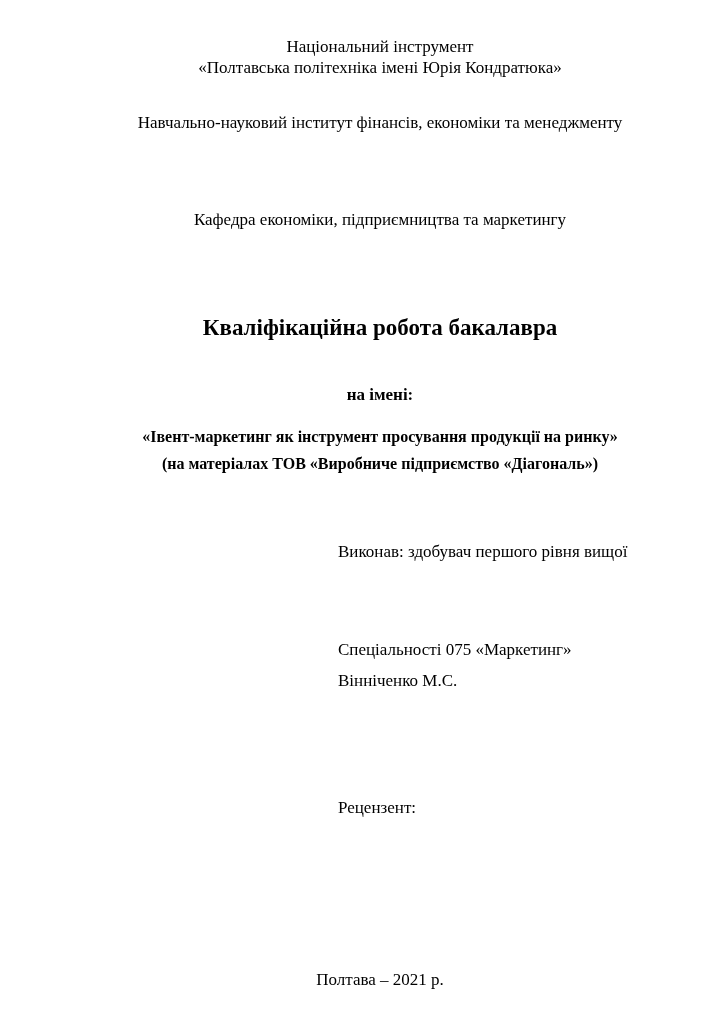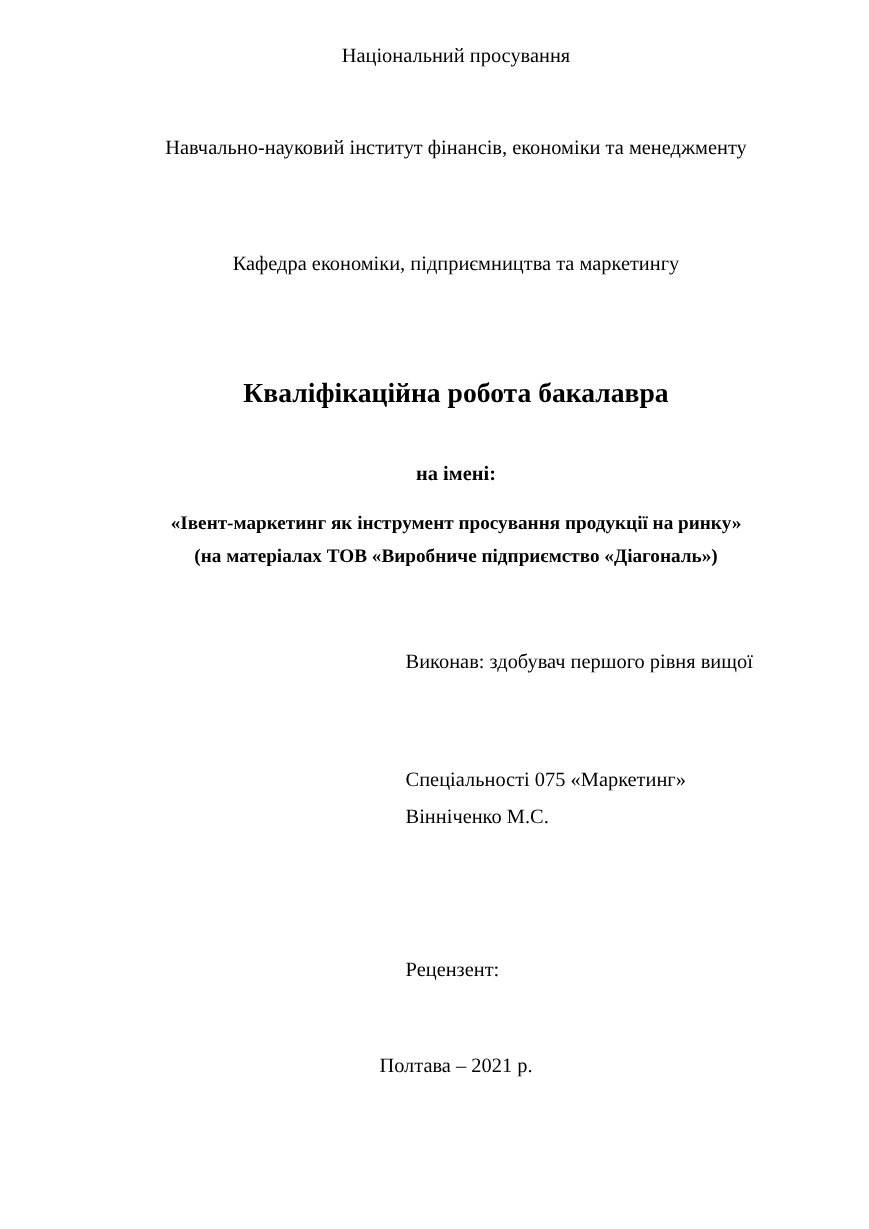--- a/index.html
+++ b/index.html
@@ -33,22 +33,23 @@
   .sig {
     left: 338px;
     text-align: left;
   }
 </style>
 </head>
 <body>
 
 <div class="page">
 
-  <div class="line center t-regular" style="top:36px">Національний просування</div>
+  <div class="line center t-regular" style="top:36px">Національний інструмент</div>
 
+  <div class="line center t-regular" style="top:57px">«Полтавська політехніка імені Юрія Кондратюка»</div>
 
   <div class="line center t-regular" style="top:112px">Навчально-науковий інститут фінансів, економіки та менеджменту</div>
 
   <div class="line center t-regular" style="top:209px">Кафедра економіки, підприємництва та маркетингу</div>
 
   <div class="line center t-worktitle" style="top:314px">Кваліфікаційна робота бакалавра</div>
 
   <div class="line center t-bold" style="top:384px">на імені:</div>
 
   <div class="line center t-topic" style="top:424px">«Івент-маркетинг як інструмент просування продукції на ринку»</div>
@@ -58,15 +59,15 @@
   <div class="line sig t-regular" style="top:541px">Виконав: здобувач першого рівня вищої</div>
 
 
   <div class="line sig t-regular" style="top:639px">Спеціальності 075 «Маркетинг»</div>
 
   <div class="line sig t-regular" style="top:670px">Вінніченко М.С.</div>
 
 
   <div class="line sig t-regular" style="top:797px">Рецензент:</div>
 
-  <div class="line center t-regular" style="top:877px">Полтава – 2021 р.</div>
+  <div class="line center t-regular" style="top:969px">Полтава – 2021 р.</div>
 
 </div>
 
 </body></html>

